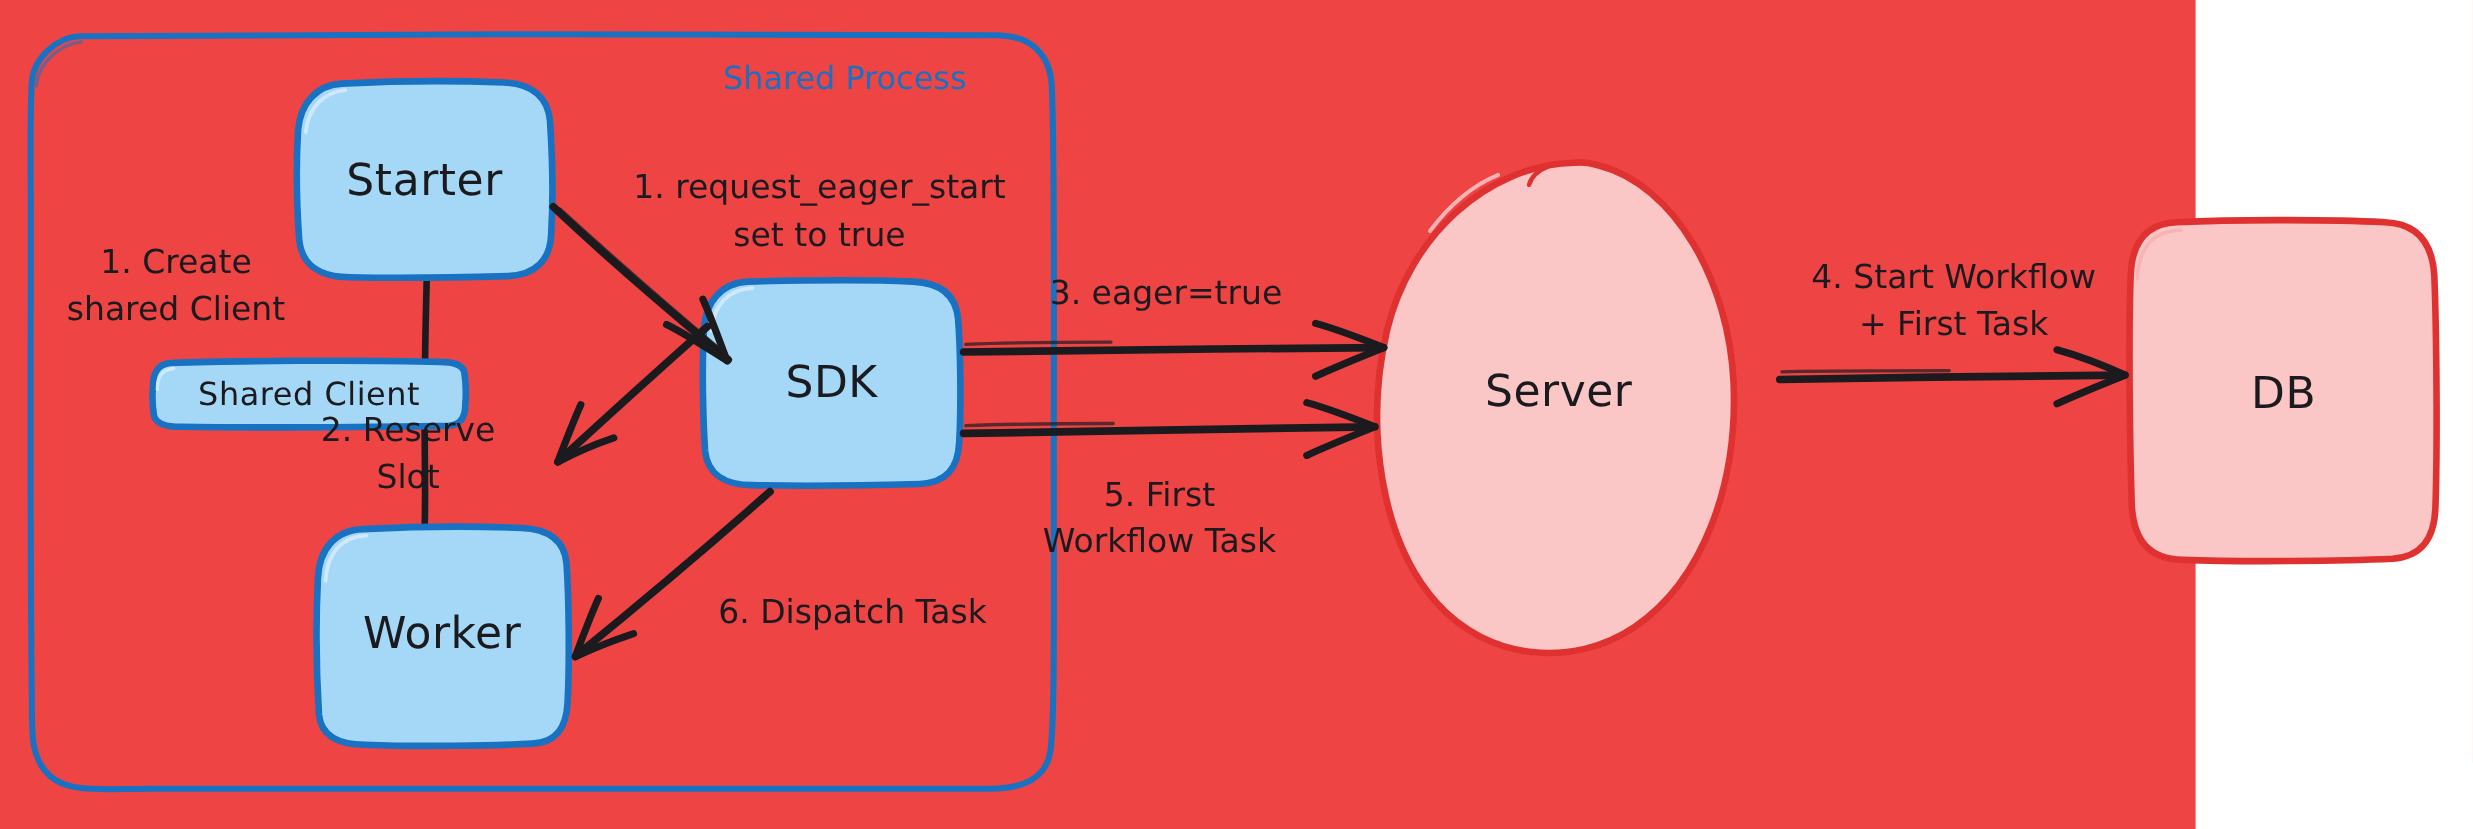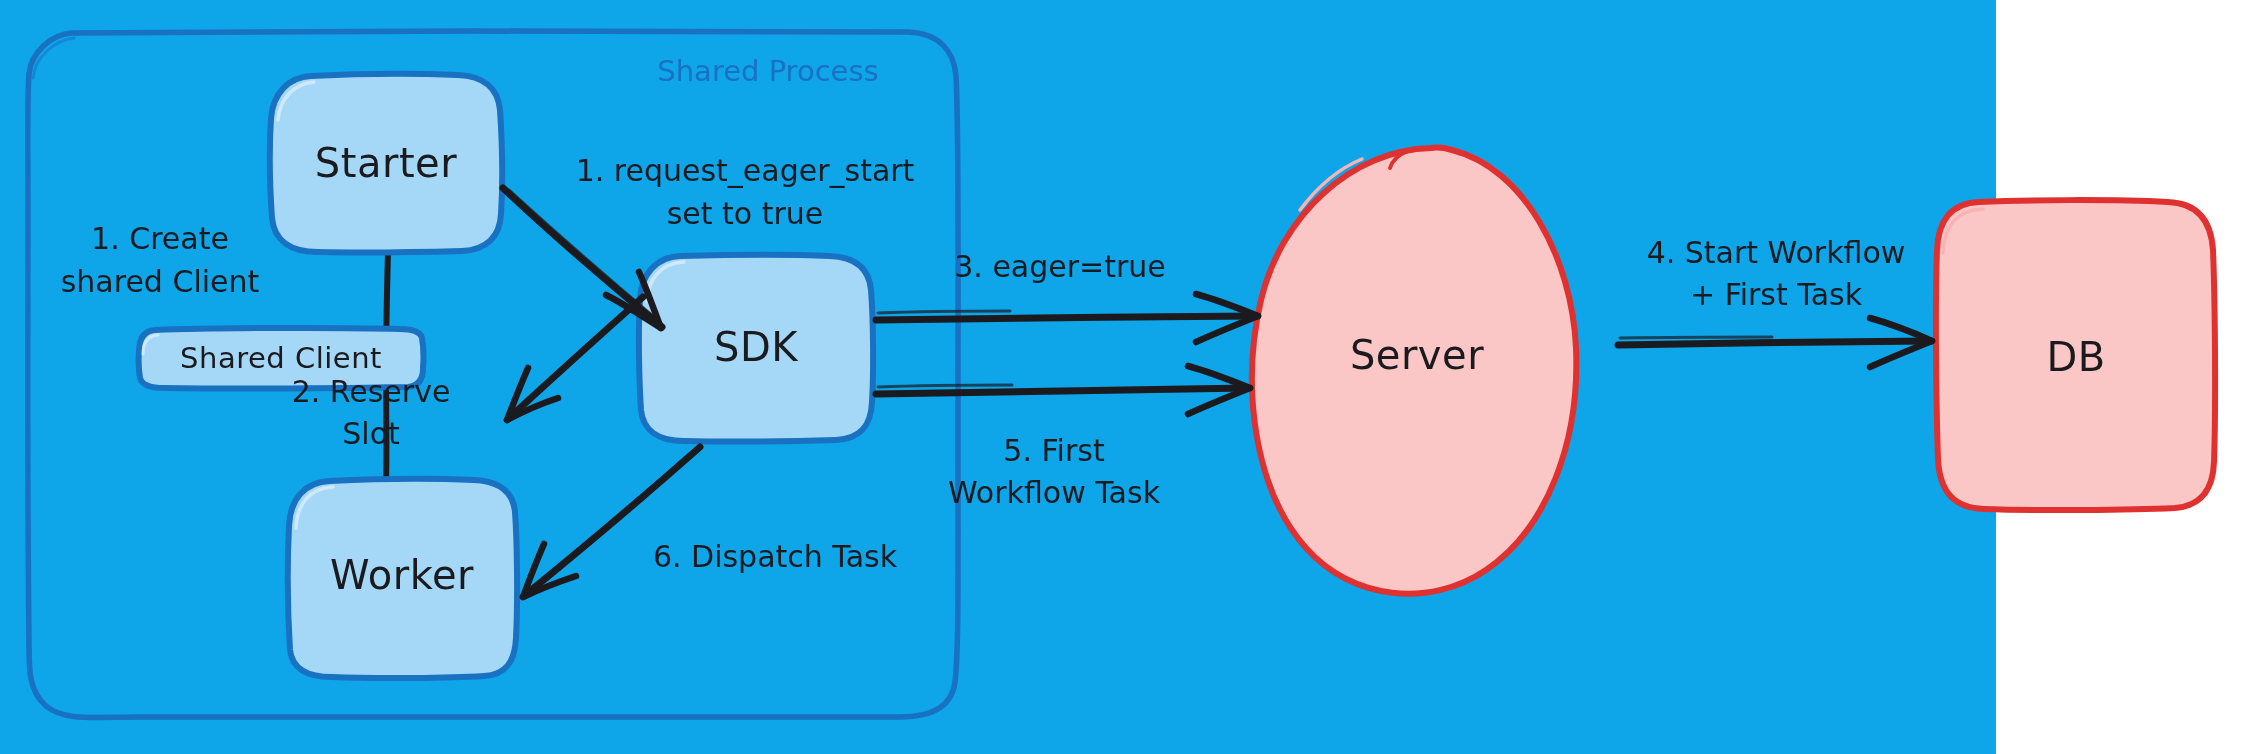--- a/index.html
+++ b/index.html
@@ -1,18 +1,18 @@
 <!DOCTYPE html>
 <html><head>
 <meta charset="utf-8">
 <style>
   html,body{margin:0;padding:0;background:#ffffff;}
   body{width:2248px;height:754px;overflow:hidden;
        font-family:"DejaVu Sans","Liberation Sans",sans-serif;}
-  #stage{position:relative;width:1996px;height:754px;background:#0ea5e9;}
+  #stage{position:relative;width:1996px;height:754px;background:#ef4444;}
   svg#diagram{position:absolute;left:0;top:0;width:2248px;height:754px;}
   .node-label,.edge-label,.group-label{
     font-family:"DejaVu Sans","Liberation Sans",sans-serif;
     dominant-baseline:middle;text-anchor:middle;
   }
   .node-label{font-size:40px;fill:#1b1b1f;font-weight:400;letter-spacing:.5px;}
   .node-label.small{font-size:29px;}
   .edge-label{font-size:30px;fill:#1b1b1f;}
   .group-label{font-size:29px;fill:#1971c2;}
   .hand{stroke-linecap:round;stroke-linejoin:round;}

